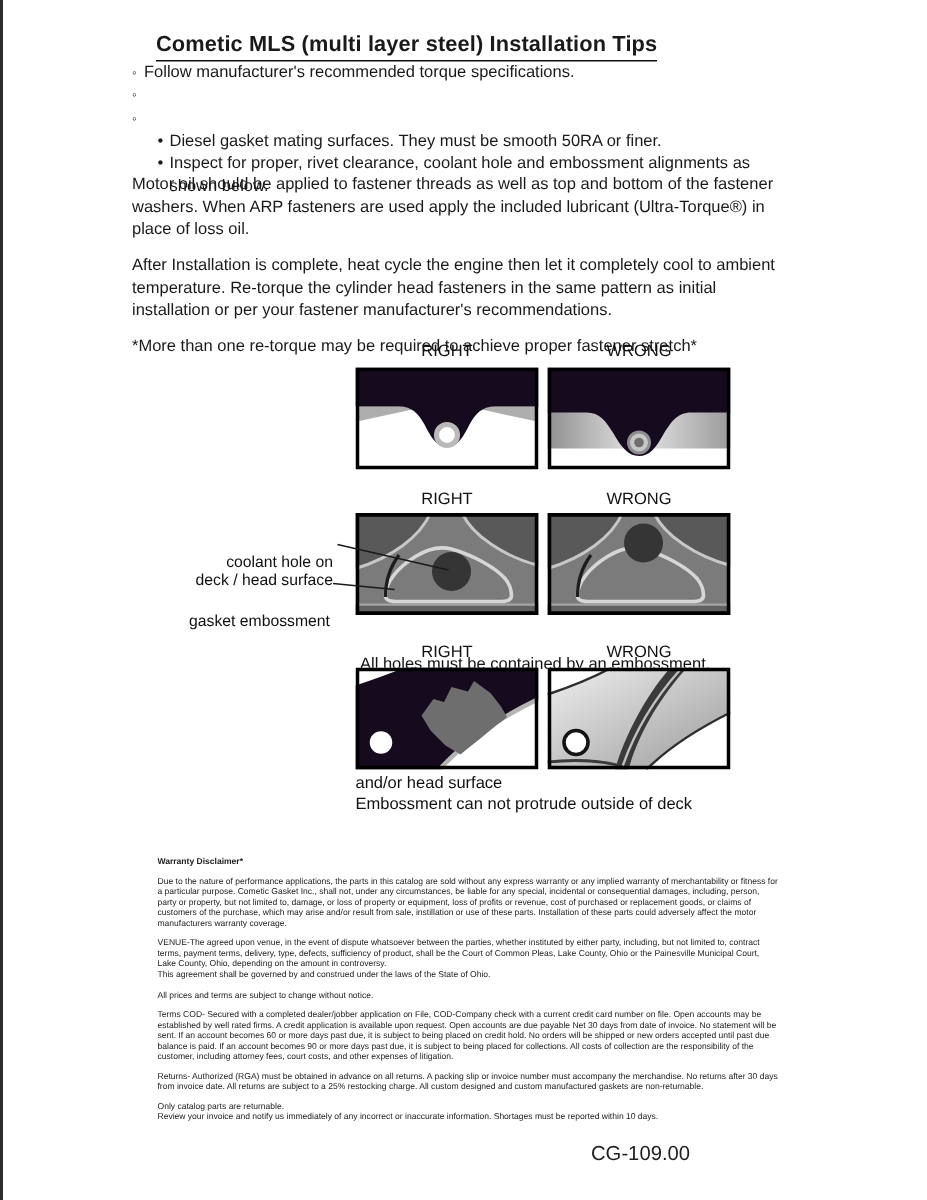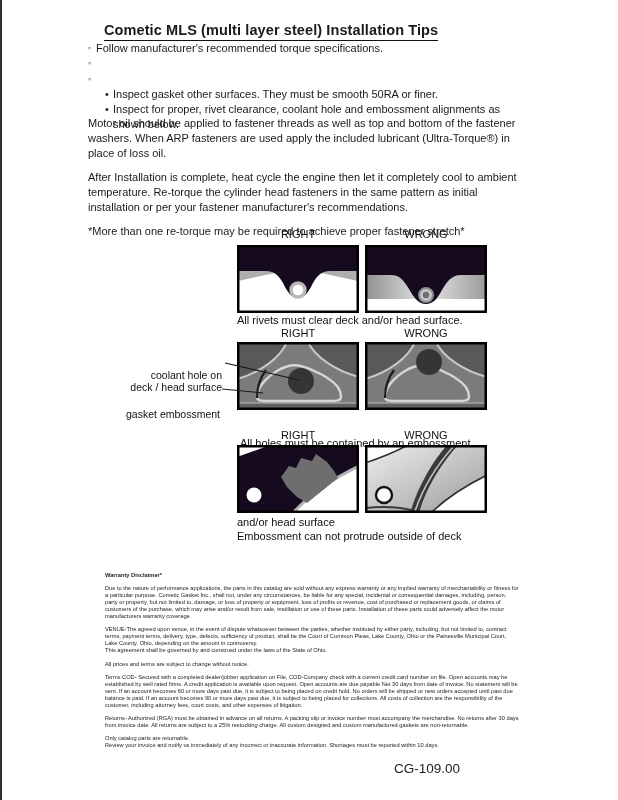--- a/index.html
+++ b/index.html
@@ -51,21 +51,21 @@
       <span>Follow manufacturer's recommended torque specifications.</span>
     </div>
     <div class="row">
       <span class="mk">◦</span>
     </div>
     <div class="row">
       <span class="mk">◦</span>
     </div>
     <div class="row sub">
       <span class="mk">•</span>
-      <span>Inspect gasket other surfaces.  They must be smooth 50RA or finer.</span>
+      <span>Diesel gasket mating surfaces.  They must be smooth 50RA or finer.</span>
     </div>
     <div class="row sub">
       <span class="mk">•</span>
       <span>Inspect for proper, rivet clearance, coolant hole and embossment alignments as shown below.</span>
     </div>
   </div>
 
   <div class="diesel">
     <p>Motor oil should be applied to fastener threads as well as top and bottom of the fastener washers. When ARP fasteners are used apply the included lubricant (Ultra-Torque®) in place of loss oil.</p>
     <p>After Installation is complete, heat cycle the engine then let it completely cool to ambient temperature. Re-torque the cylinder head fasteners in the same pattern as initial installation or per your fastener manufacturer's recommendations.</p>
@@ -95,21 +95,20 @@
         </linearGradient>
       </defs>
       <rect width="122" height="68" fill="#ffffff"></rect>
       <rect x="0" y="29" width="122" height="25" fill="url(#g1)"></rect>
       <path d="M0,0 H122 V30 H96 C86,30 82,37 77,45 C72,54 68,59 61,59 C54,59 49,53 44,44 C39,36 35,30 26,30 H0 Z" fill="#150a1e"></path>
       <circle cx="61" cy="50" r="7" fill="#c6c6c6" stroke="#8d8d8d" stroke-width="2"></circle>
       <circle cx="61" cy="50" r="3.2" fill="#6f6f6f"></circle>
       <rect x="1.25" y="1.25" width="119.5" height="65.5" fill="none" stroke="#000000" stroke-width="2.5"></rect>
     </svg>
   </div>
-  <div class="dg-caption" style="left:237px;top:314px">All rivets must clear deck and/or head surface.</div>
 
   <div class="dg-label" style="left:237px;top:327px">RIGHT</div>
   <div class="dg-label" style="left:365px;top:327px">WRONG</div>
 
   <div class="ann" style="right:396px;top:343px">
     <div>coolant hole on</div>
     <div>deck / head surface</div>
   </div>
   <div class="ann" style="right:398px;top:382px">gasket embossment</div>
 

